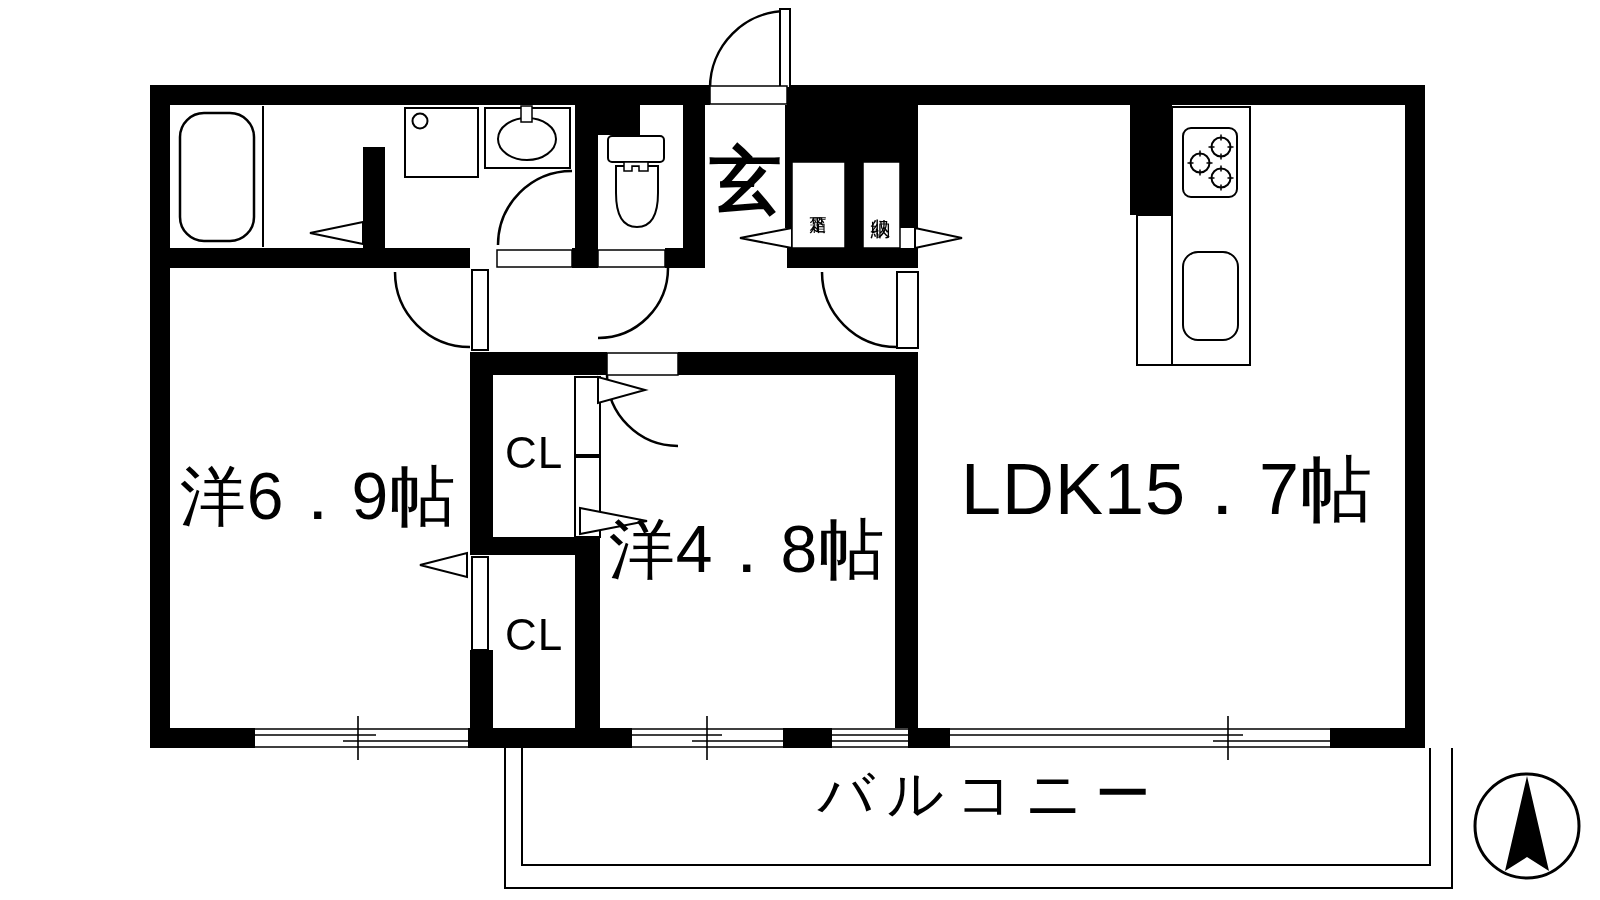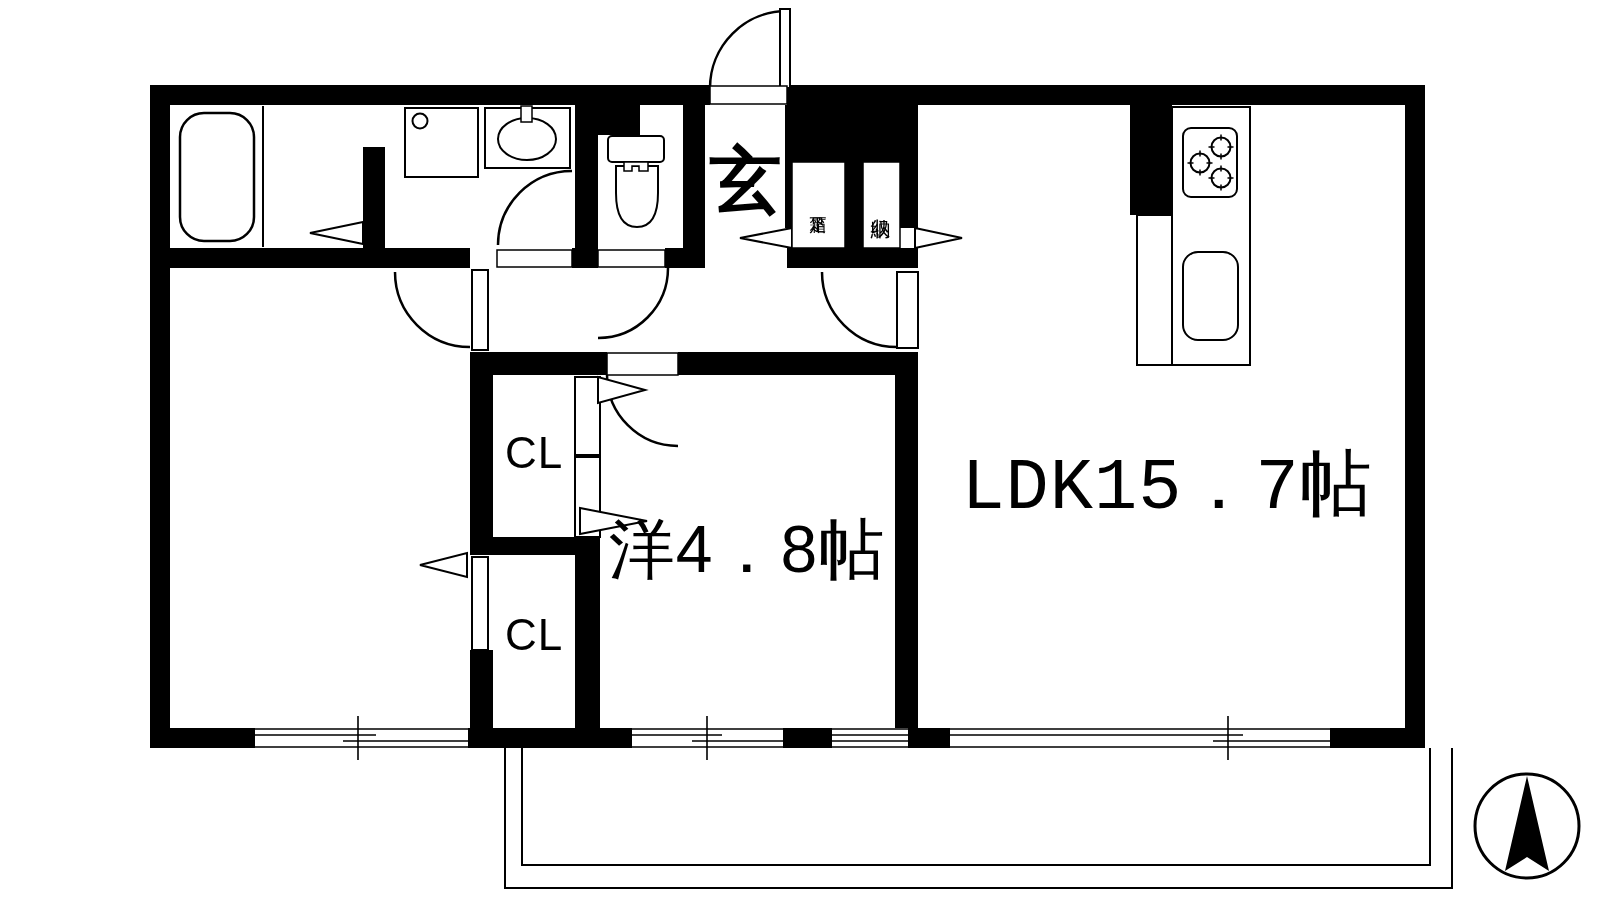--- a/index.html
+++ b/index.html
@@ -10,21 +10,21 @@
   .layer{position:absolute;left:0;top:0;}
   .lbl{
     position:absolute;transform:translate(-50%,-50%);
     color:#000;white-space:nowrap;line-height:1;letter-spacing:1px;
     font-family:"Liberation Sans","DejaVu Sans",sans-serif;
   }
   .lbl.vertical{
     writing-mode:vertical-rl;text-orientation:upright;letter-spacing:0;
   }
   .lbl.room-large{font-size:66px;}
-  .lbl.room-ldk{font-size:72px;font-family:Liberation Mono, monospace;}
+  .lbl.room-ldk{font-size:72px;}
   .lbl.room-cl{font-size:44px;font-weight:500;}
   .lbl.genkan{font-size:72px;font-weight:bold;}
   .lbl.small-v{font-size:17px;}
   .lbl.med-v{font-size:20px;}
   .lbl.balcony{font-size:56px;letter-spacing:12px;}
 </style>
 </head>
 <body>
 
 <div class="plan">
@@ -162,28 +162,30 @@
       <path d="M505,748 V888 H1452 V748"></path>
       <path d="M522,748 V865 H1430 V748"></path>
     </g>
 
     <g>
       <circle cx="1527" cy="826" r="52" fill="#ffffff" stroke="#000000" stroke-width="3"></circle>
       <polygon points="1527,776 1505,871 1527,857 1549,871" fill="#000000"></polygon>
     </g>
   </svg>
 
+  <div class="lbl room-large" style="left:318px;top:496px;">洋6．9帖</div>
 
   <div class="lbl room-large" style="left:747px;top:549px;">洋4．8帖</div>
 
   <div class="lbl room-ldk" style="left:1167px;top:489px;">LDK15．7帖</div>
 
   <div class="lbl room-cl" style="left:534px;top:453px;">CL</div>
 
   <div class="lbl room-cl" style="left:534px;top:635px;">CL</div>
 
   <div class="lbl genkan" style="left:746px;top:180px;">玄</div>
 
   <div class="lbl vertical small-v" style="left:818px;top:204px;">下足箱</div>
 
   <div class="lbl vertical med-v" style="left:881px;top:203px;">収納</div>
 
+  <div class="lbl balcony" style="left:990px;top:794px;">バルコニー</div>
 </div>
 
 </body></html>

